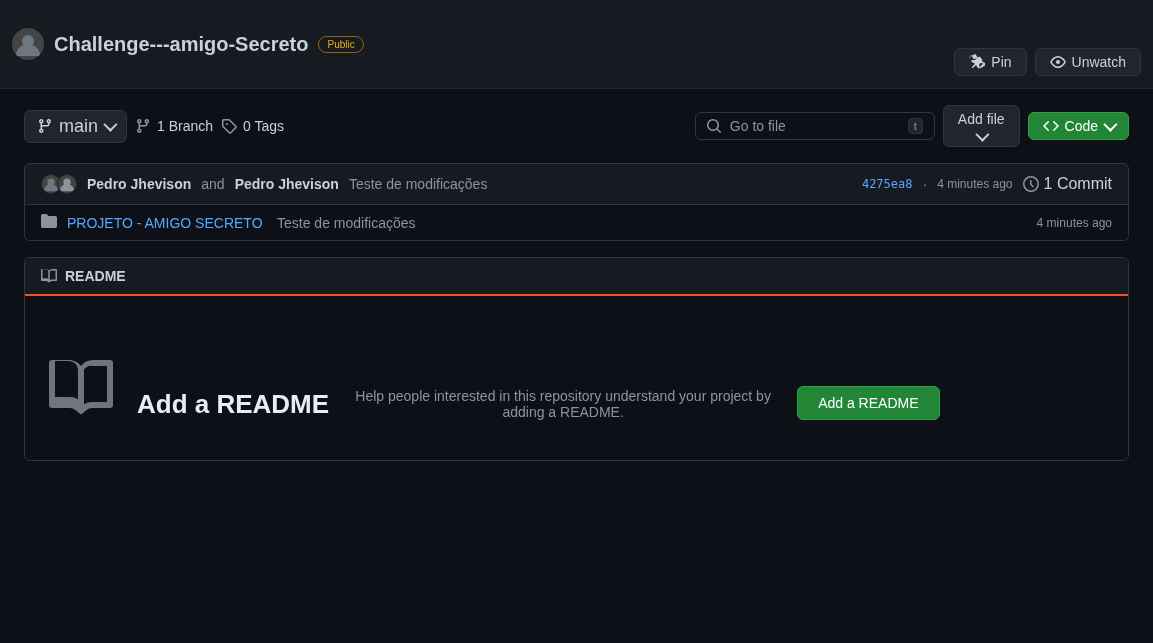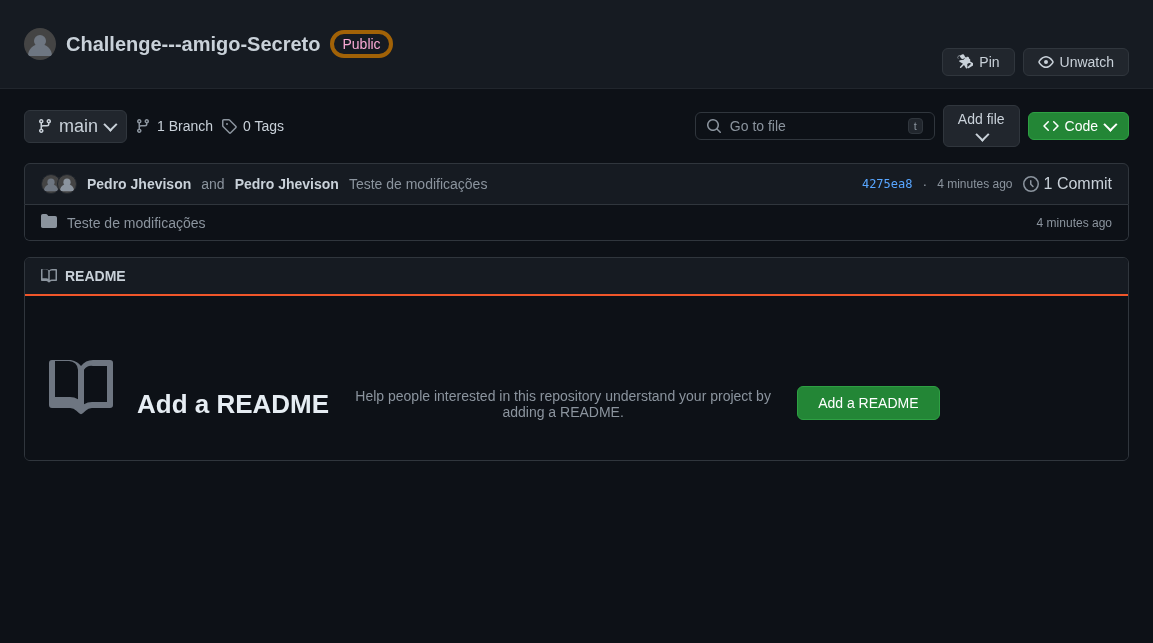--- a/index.html
+++ b/index.html
@@ -11,21 +11,21 @@
       min-height: 643px;
       width: 1153px;
       overflow: hidden;
     }
 
     
     .repo-header {
       display: flex;
       align-items: center;
       justify-content: space-between;
-      padding: 12px 24px;
+      padding: 12px 12px;
       border-bottom: 1px solid #21262d;
       background: #161b22;
     }
     .repo-title-section {
       display: flex;
       align-items: center;
       gap: 10px;
     }
     .repo-avatar {
       width: 32px;
@@ -42,25 +42,25 @@
       height: 32px;
     }
     .repo-name {
       font-size: 20px;
       font-weight: 600;
       color: #c9d1d9;
     }
     .badge-public {
       display: inline-flex;
       align-items: center;
-      border: 4px solid #a16207;
+      border: 1px solid #a16207;
       border-radius: 20px;
       padding: 2px 8px;
-      font-size: 14px;
-      color: #f9a8d4;
+      font-size: 10px;
+      color: #eab308;
       font-weight: 500;
     }
     .header-actions {
       display: flex;
       gap: 8px;
     }
     .btn-secondary {
       display: inline-flex;
       align-items: center;
       gap: 6px;
@@ -435,20 +435,21 @@
     </span>
   </div>
 
   <div class="file-list">
     <div class="file-row">
       <span class="file-icon">
         <svg width="16" height="16" viewBox="0 0 16 16" fill="#8b949e">
           <path d="M1.75 1A1.75 1.75 0 000 2.75v10.5C0 14.216.784 15 1.75 15h12.5A1.75 1.75 0 0016 13.25v-8.5A1.75 1.75 0 0014.25 3H7.5a.25.25 0 01-.2-.1l-.9-1.2C6.07 1.26 5.55 1 5 1H1.75z"></path>
         </svg>
       </span>
+      <a class="file-name-link">PROJETO - AMIGO SECRETO</a>
       <span class="file-commit-msg">Teste de modificações</span>
       <span class="file-time">4 minutes ago</span>
     </div>
   </div>
 
   <div class="readme-section">
     <div class="readme-header">
       <svg width="16" height="16" viewBox="0 0 16 16" fill="#8b949e">
         <path fill-rule="evenodd" d="M0 1.75A.75.75 0 01.75 1h4.253c1.227 0 2.317.59 3 1.501A3.744 3.744 0 0111.006 1h4.245a.75.75 0 01.75.75v10.5a.75.75 0 01-.75.75h-4.507a2.25 2.25 0 00-1.591.659l-.622.621a.75.75 0 01-1.06 0l-.622-.621A2.25 2.25 0 005.258 13H.75a.75.75 0 01-.75-.75V1.75zm7.25 10.324V3.445a2.253 2.253 0 00-2.247-2.195H1.5v9h3.758a3.75 3.75 0 011.992.574zm1.5 0a3.75 3.75 0 011.992-.574H14.5v-9h-3.497A2.253 2.253 0 008.75 3.445v8.629z"></path>
       </svg>

